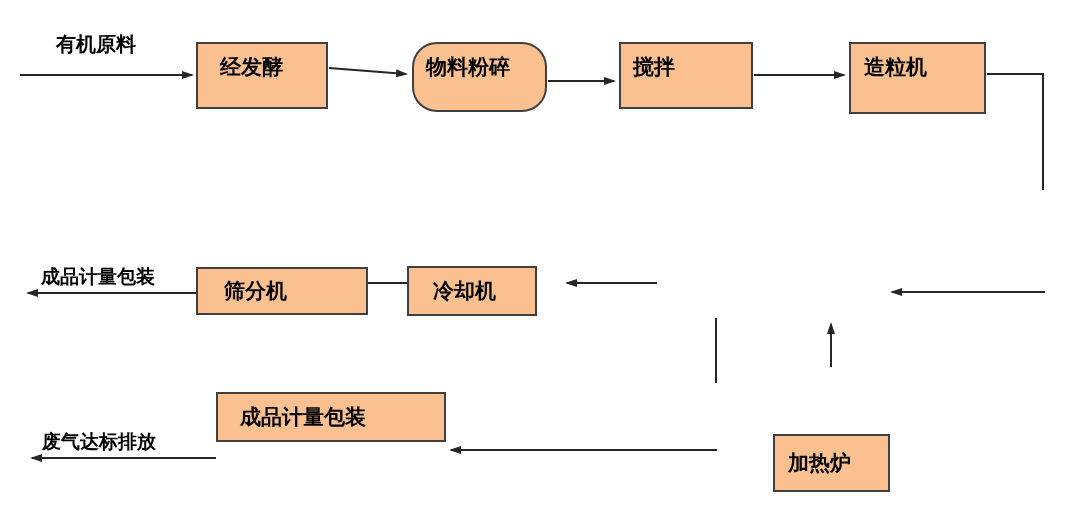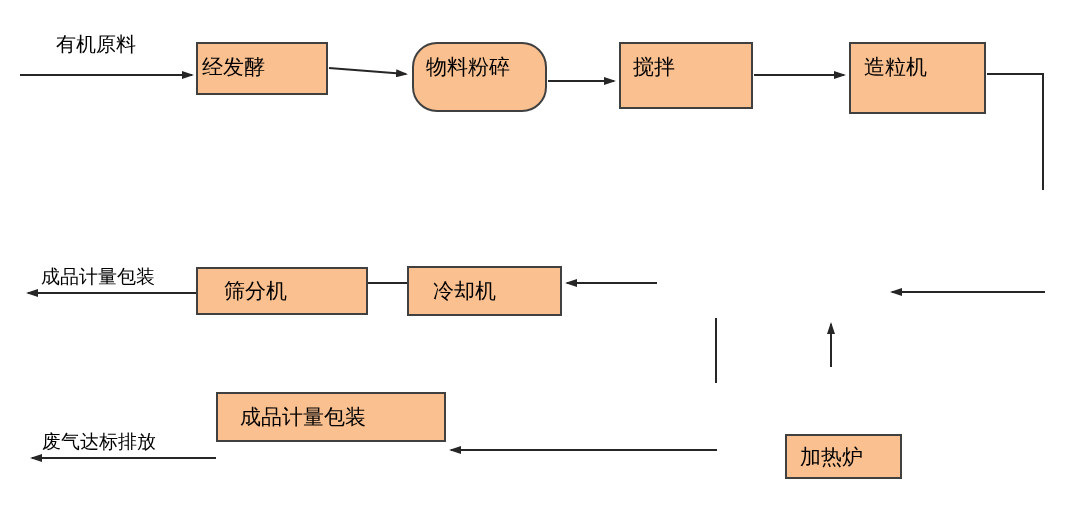--- a/index.html
+++ b/index.html
@@ -13,20 +13,21 @@
   body {
     background: #fff;
     font-family: "DejaVu Sans", "Liberation Sans", sans-serif;
   }
   .canvas {
     position: relative;
     width: 1090px;
     height: 514px;
     background: var(--canvas-bg);
     overflow: hidden;
+    font-weight: bold;
   }
   .connectors {
     position: absolute;
     left: 0; top: 0;
     width: 1090px; height: 514px;
     color: var(--line-color);
   }
   .node {
     position: absolute;
     background: var(--box-fill);
@@ -40,29 +41,29 @@
   .node.centered  { justify-content: center; }
   .flabel {
     position: absolute;
     color: var(--text-color);
     white-space: nowrap;
   }
   #label-input   { left: 56px;  top: 31px;  font-size: 20px; }
   #label-output  { left: 41px;  top: 264px; font-size: 19px; }
   #label-exhaust { left: 42px;  top: 429px; font-size: 19px; }
 
-  #node-fermentation  { left: 196px; top: 42px;  width: 132px; height: 53px; padding-left: 4px; }
+  #node-fermentation  { left: 196px; top: 42px;  width: 132px; height: 67px; padding-left: 22px; }
   #node-crushing      { left: 412px; top: 42px;  width: 135px; height: 70px; padding-left: 12px; border-radius: 25px; }
   #node-mixing        { left: 619px; top: 42px;  width: 134px; height: 67px; padding-left: 12px; }
   #node-granulator    { left: 849px; top: 42px;  width: 137px; height: 72px; padding-left: 13px; }
   #node-screening     { left: 196px; top: 267px; width: 172px; height: 48px; padding-left: 26px; }
-  #node-cooling       { left: 407px; top: 266px; width: 155px; height: 50px; padding-left: 24px; }
+  #node-cooling       { left: 407px; top: 266px; width: 130px; height: 50px; padding-left: 24px; }
   #node-drying        { left: 658px; top: 267px; width: 230px; height: 50px; }
   #node-dust-collector{ left: 216px; top: 392px; width: 230px; height: 50px; padding-left: 22px; }
-  #node-furnace       { left: 773px; top: 434px; width: 117px; height: 45px; padding-left: 13px; margin-left: 12px; }
+  #node-furnace       { left: 773px; top: 434px; width: 117px; height: 58px; padding-left: 13px; }
 </style>
 </head>
 <body>
 
 <div class="canvas">
 
   <svg class="connectors" viewBox="0 0 1090 514" xmlns="http://www.w3.org/2000/svg">
     <defs>
       <marker id="ah" viewBox="0 0 6 4" refX="5" refY="2" markerWidth="6" markerHeight="4" orient="auto">
         <path d="M0,0 L6,2 L0,4 Z" fill="currentColor"></path>

